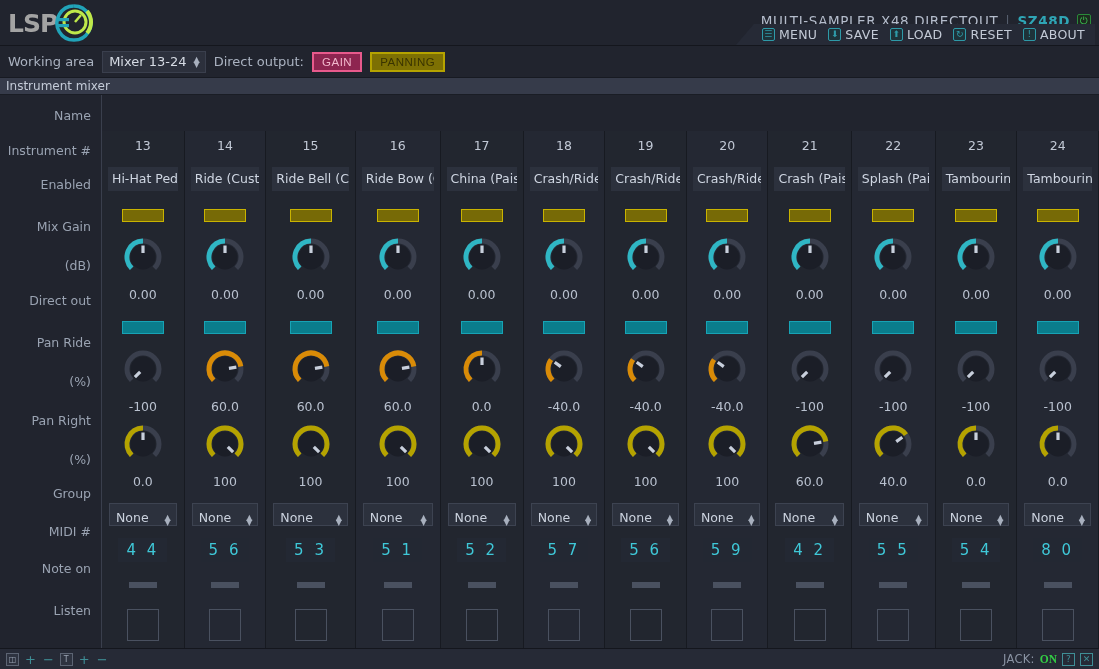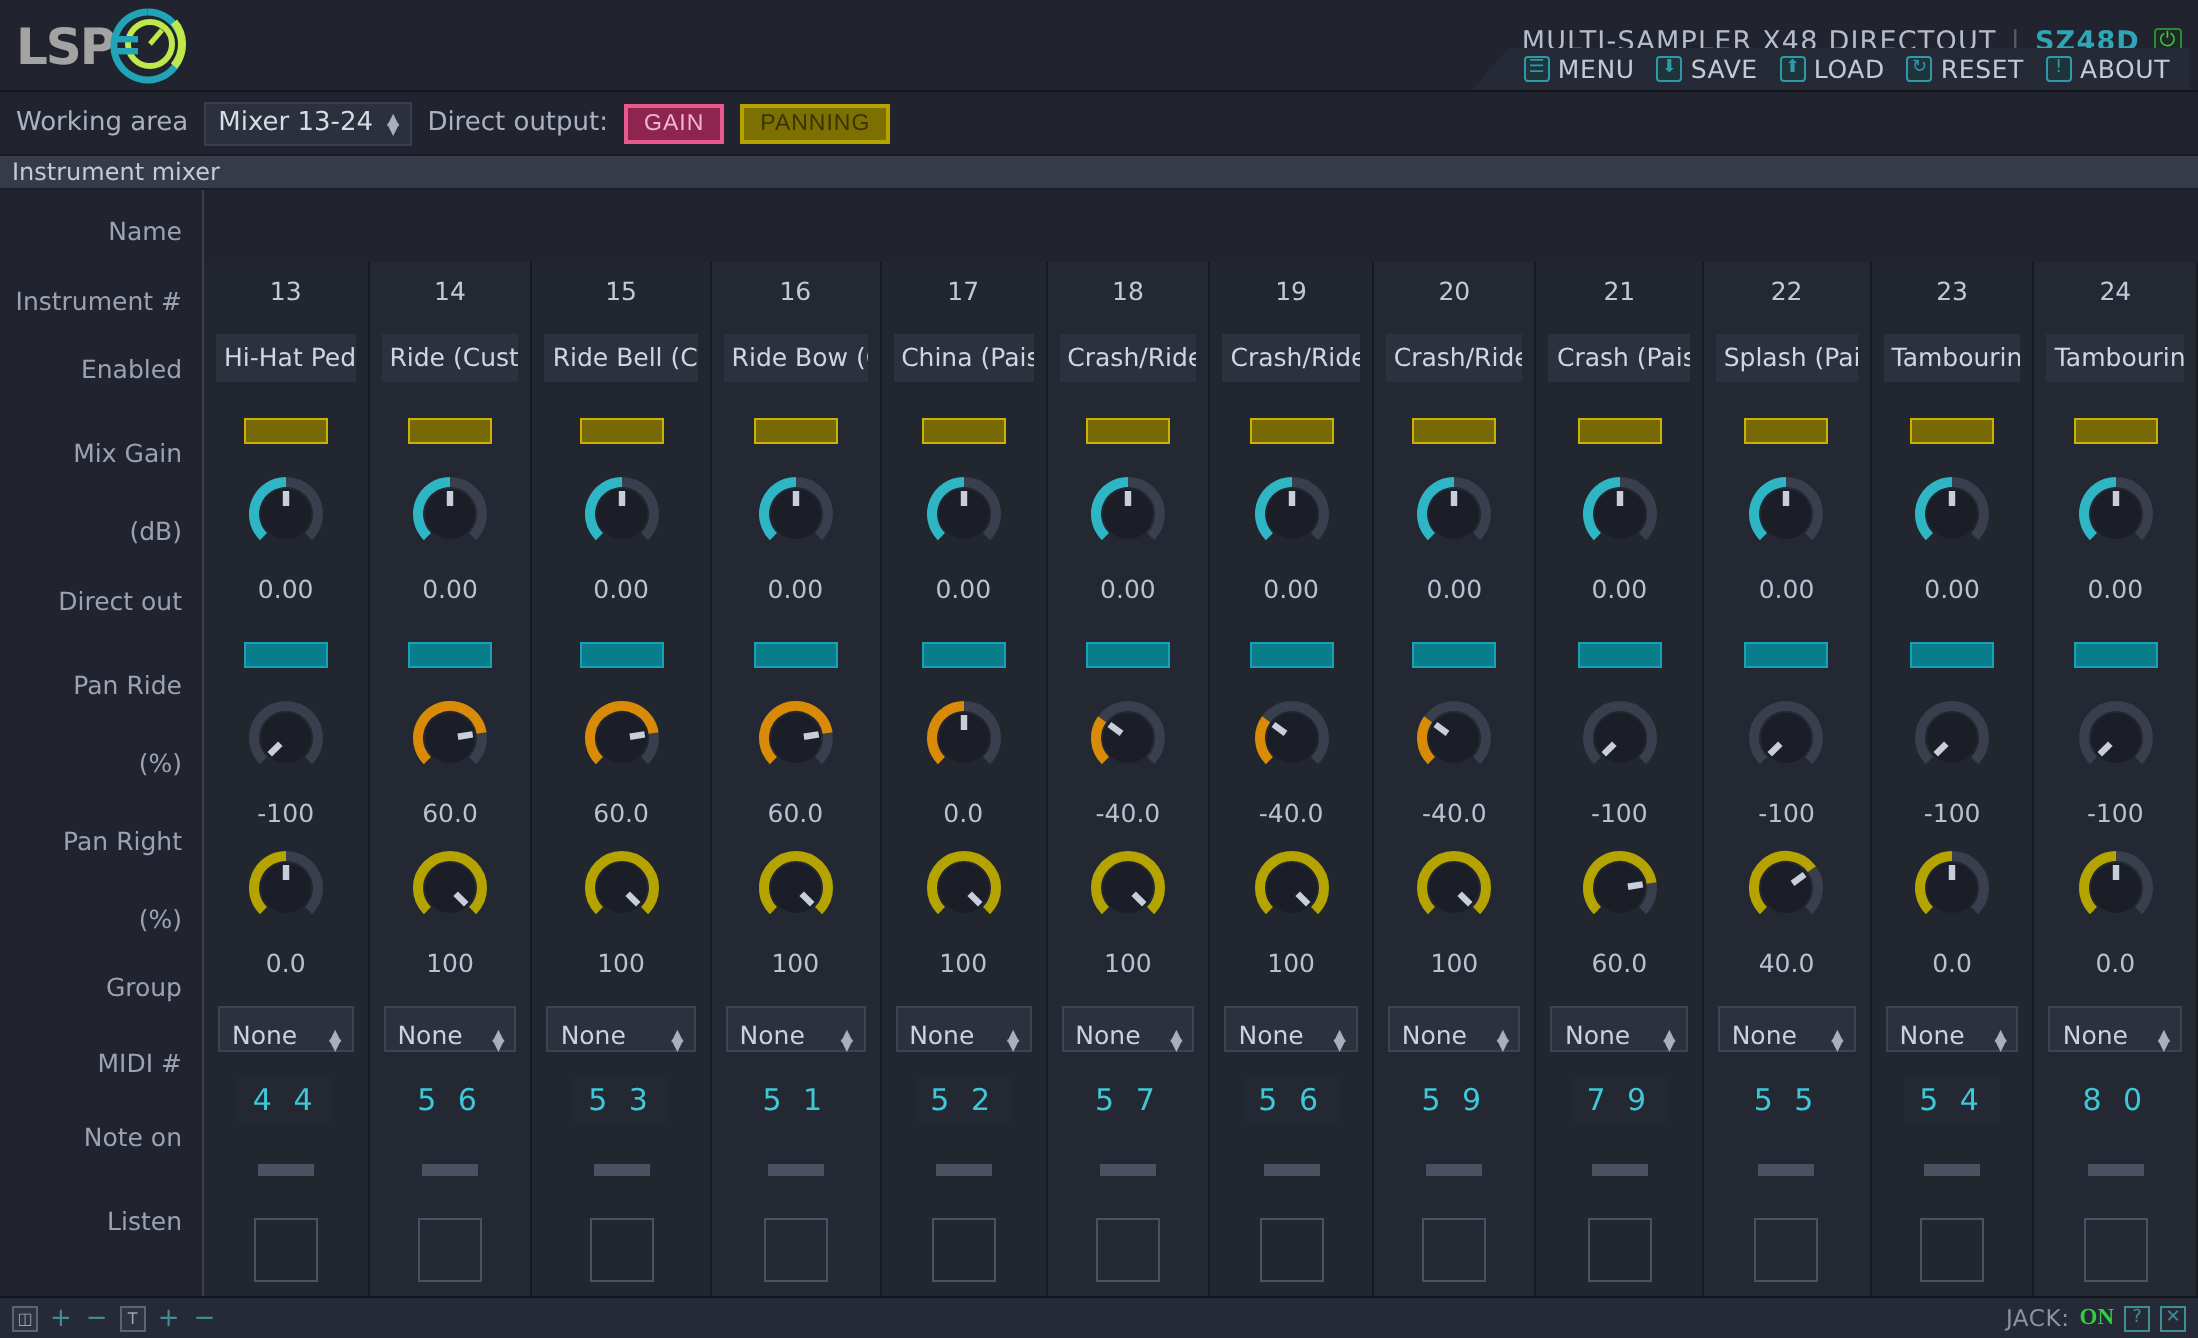--- a/index.html
+++ b/index.html
@@ -824,21 +824,21 @@
     <div class="cell h-group">
       <div class="grpsel">
         <span class="grpsel-val">None</span>
         <span class="spinner">
               <span>▲</span>
               <span>▼</span>
             </span>
       </div>
     </div>
     <div class="cell h-midi">
-      <div class="midibox">7 9</div>
+      <div class="midibox">4 2</div>
     </div>
     <div class="cell h-note">
       <div class="noteled"></div>
     </div>
     <div class="cell h-listen">
       <div class="listenbox"></div>
     </div>
       </div>
       <div class="col">
     <div class="cell h-num">22</div>

